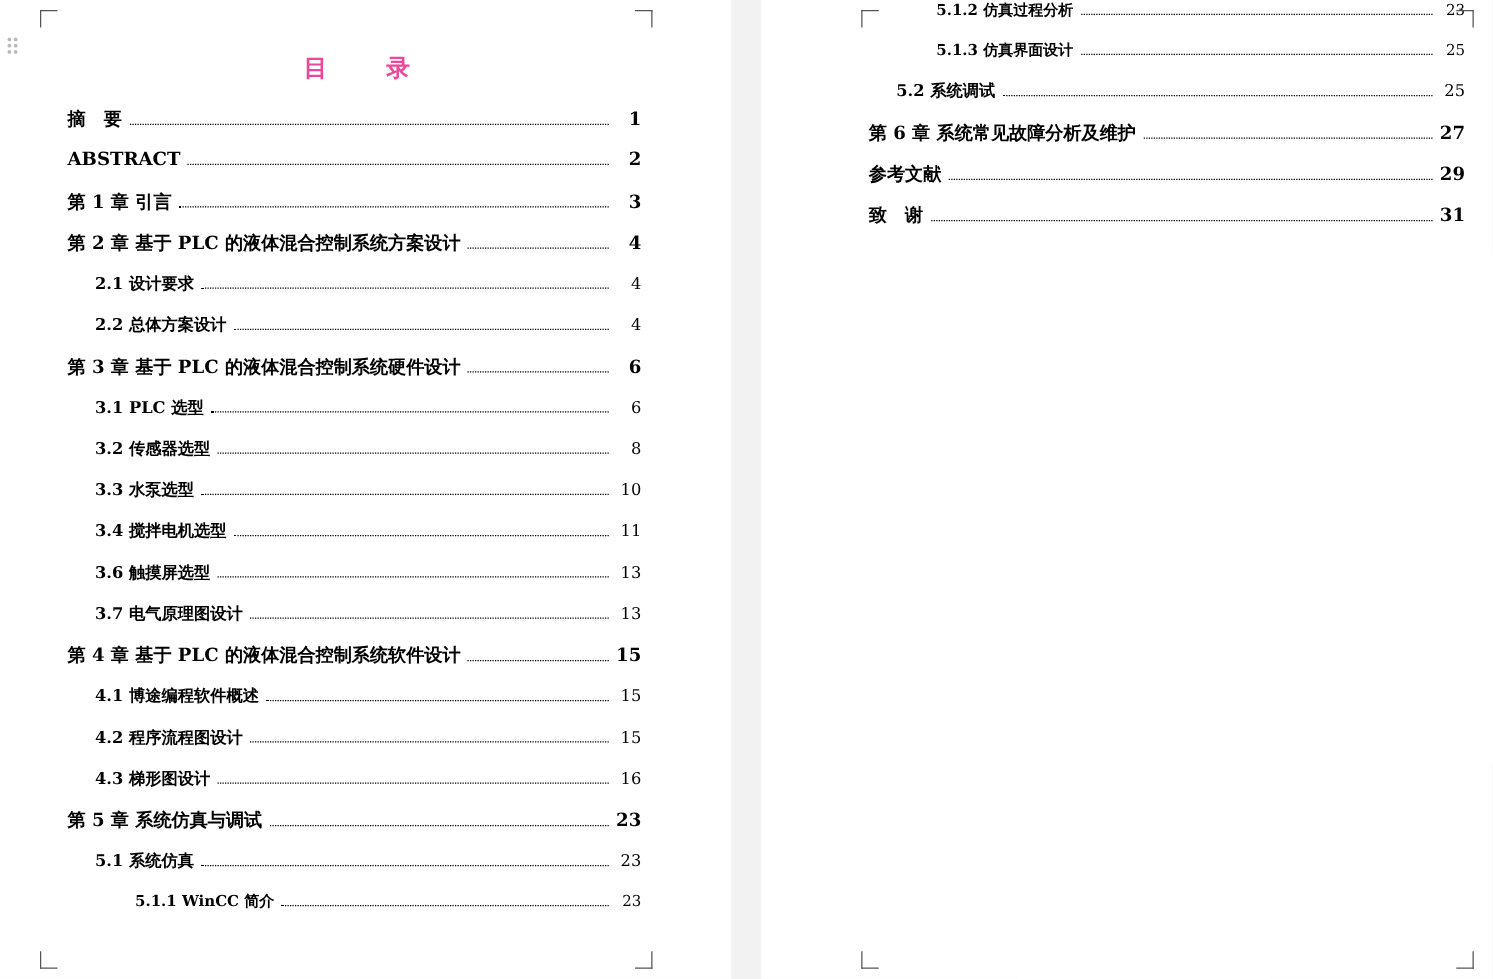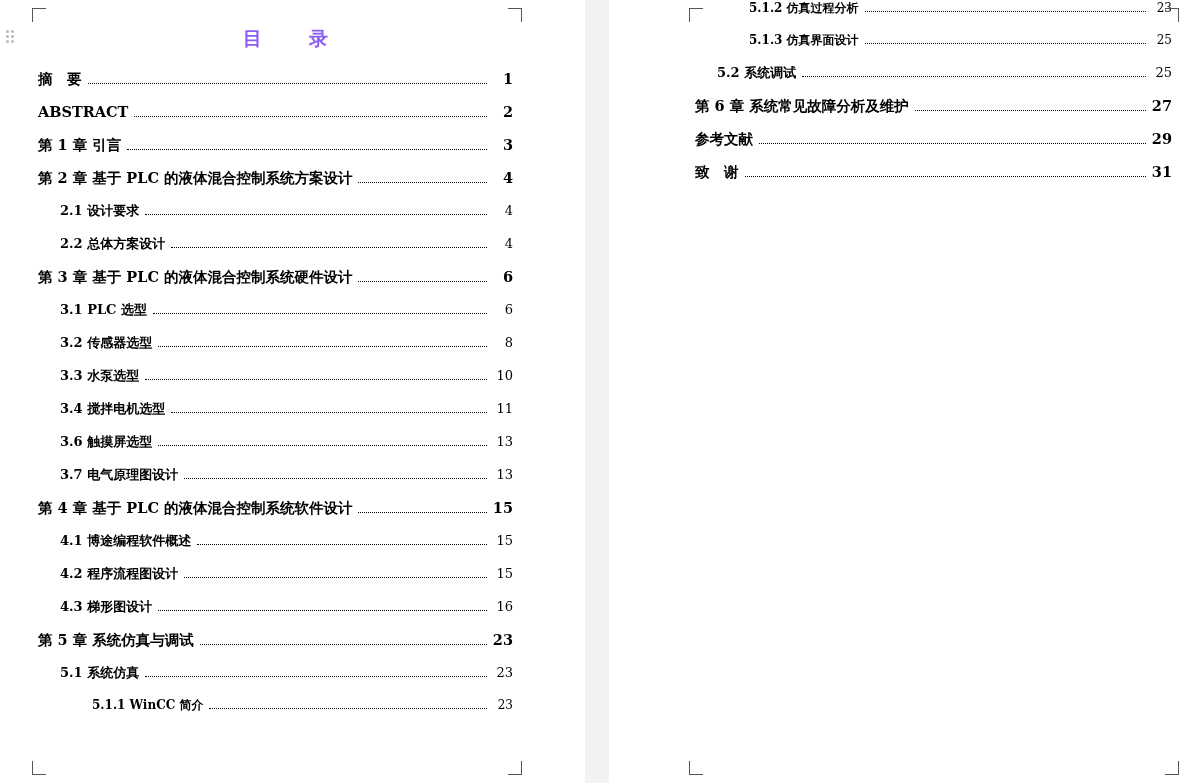--- a/index.html
+++ b/index.html
@@ -87,26 +87,26 @@
     background: #666;
     border-radius: 50%;
   }
 
   .toc-title {
     font-family: "DejaVu Serif", serif;
     font-size: 19px;
     font-weight: bold;
     letter-spacing: 14px;
     text-align: center;
-    color: #8b5cf6;
-    padding: 26px 0 18px 0;
+    color: #ec4899;
+    padding: 42px 0 18px 0;
   }
 
   .toc {
-    padding: 0 72px 0 38px;
+    padding: 0 72px 0 54px;
   }
   .page-right .toc {
     padding: 0 22px 0 86px;
   }
   .toc-right-top {
     padding-top: 18px;
   }
 
   .row {
     display: flex;

